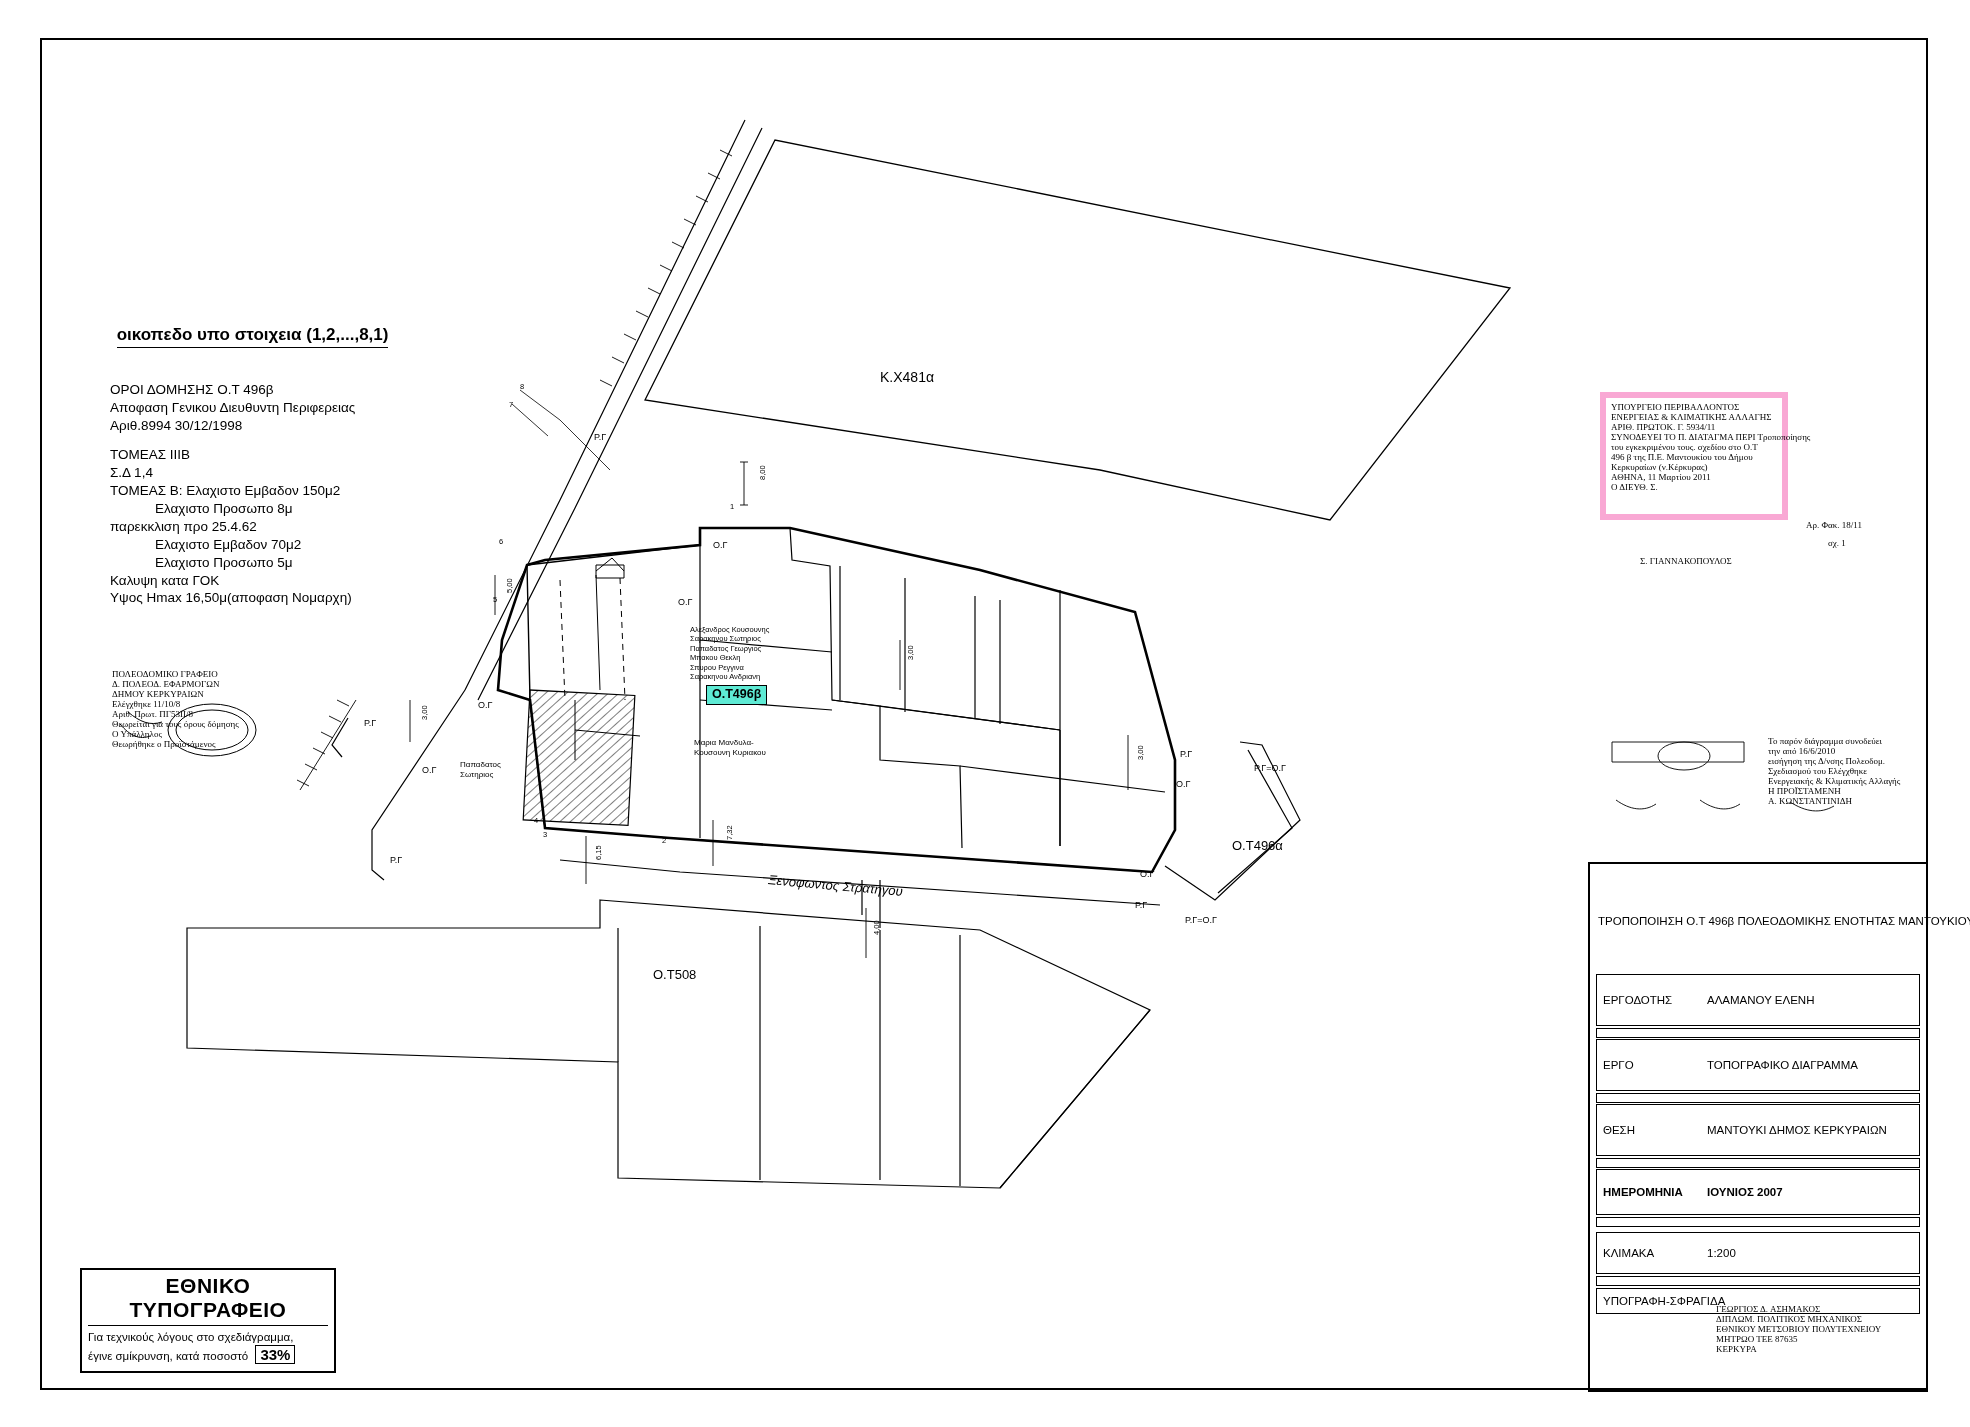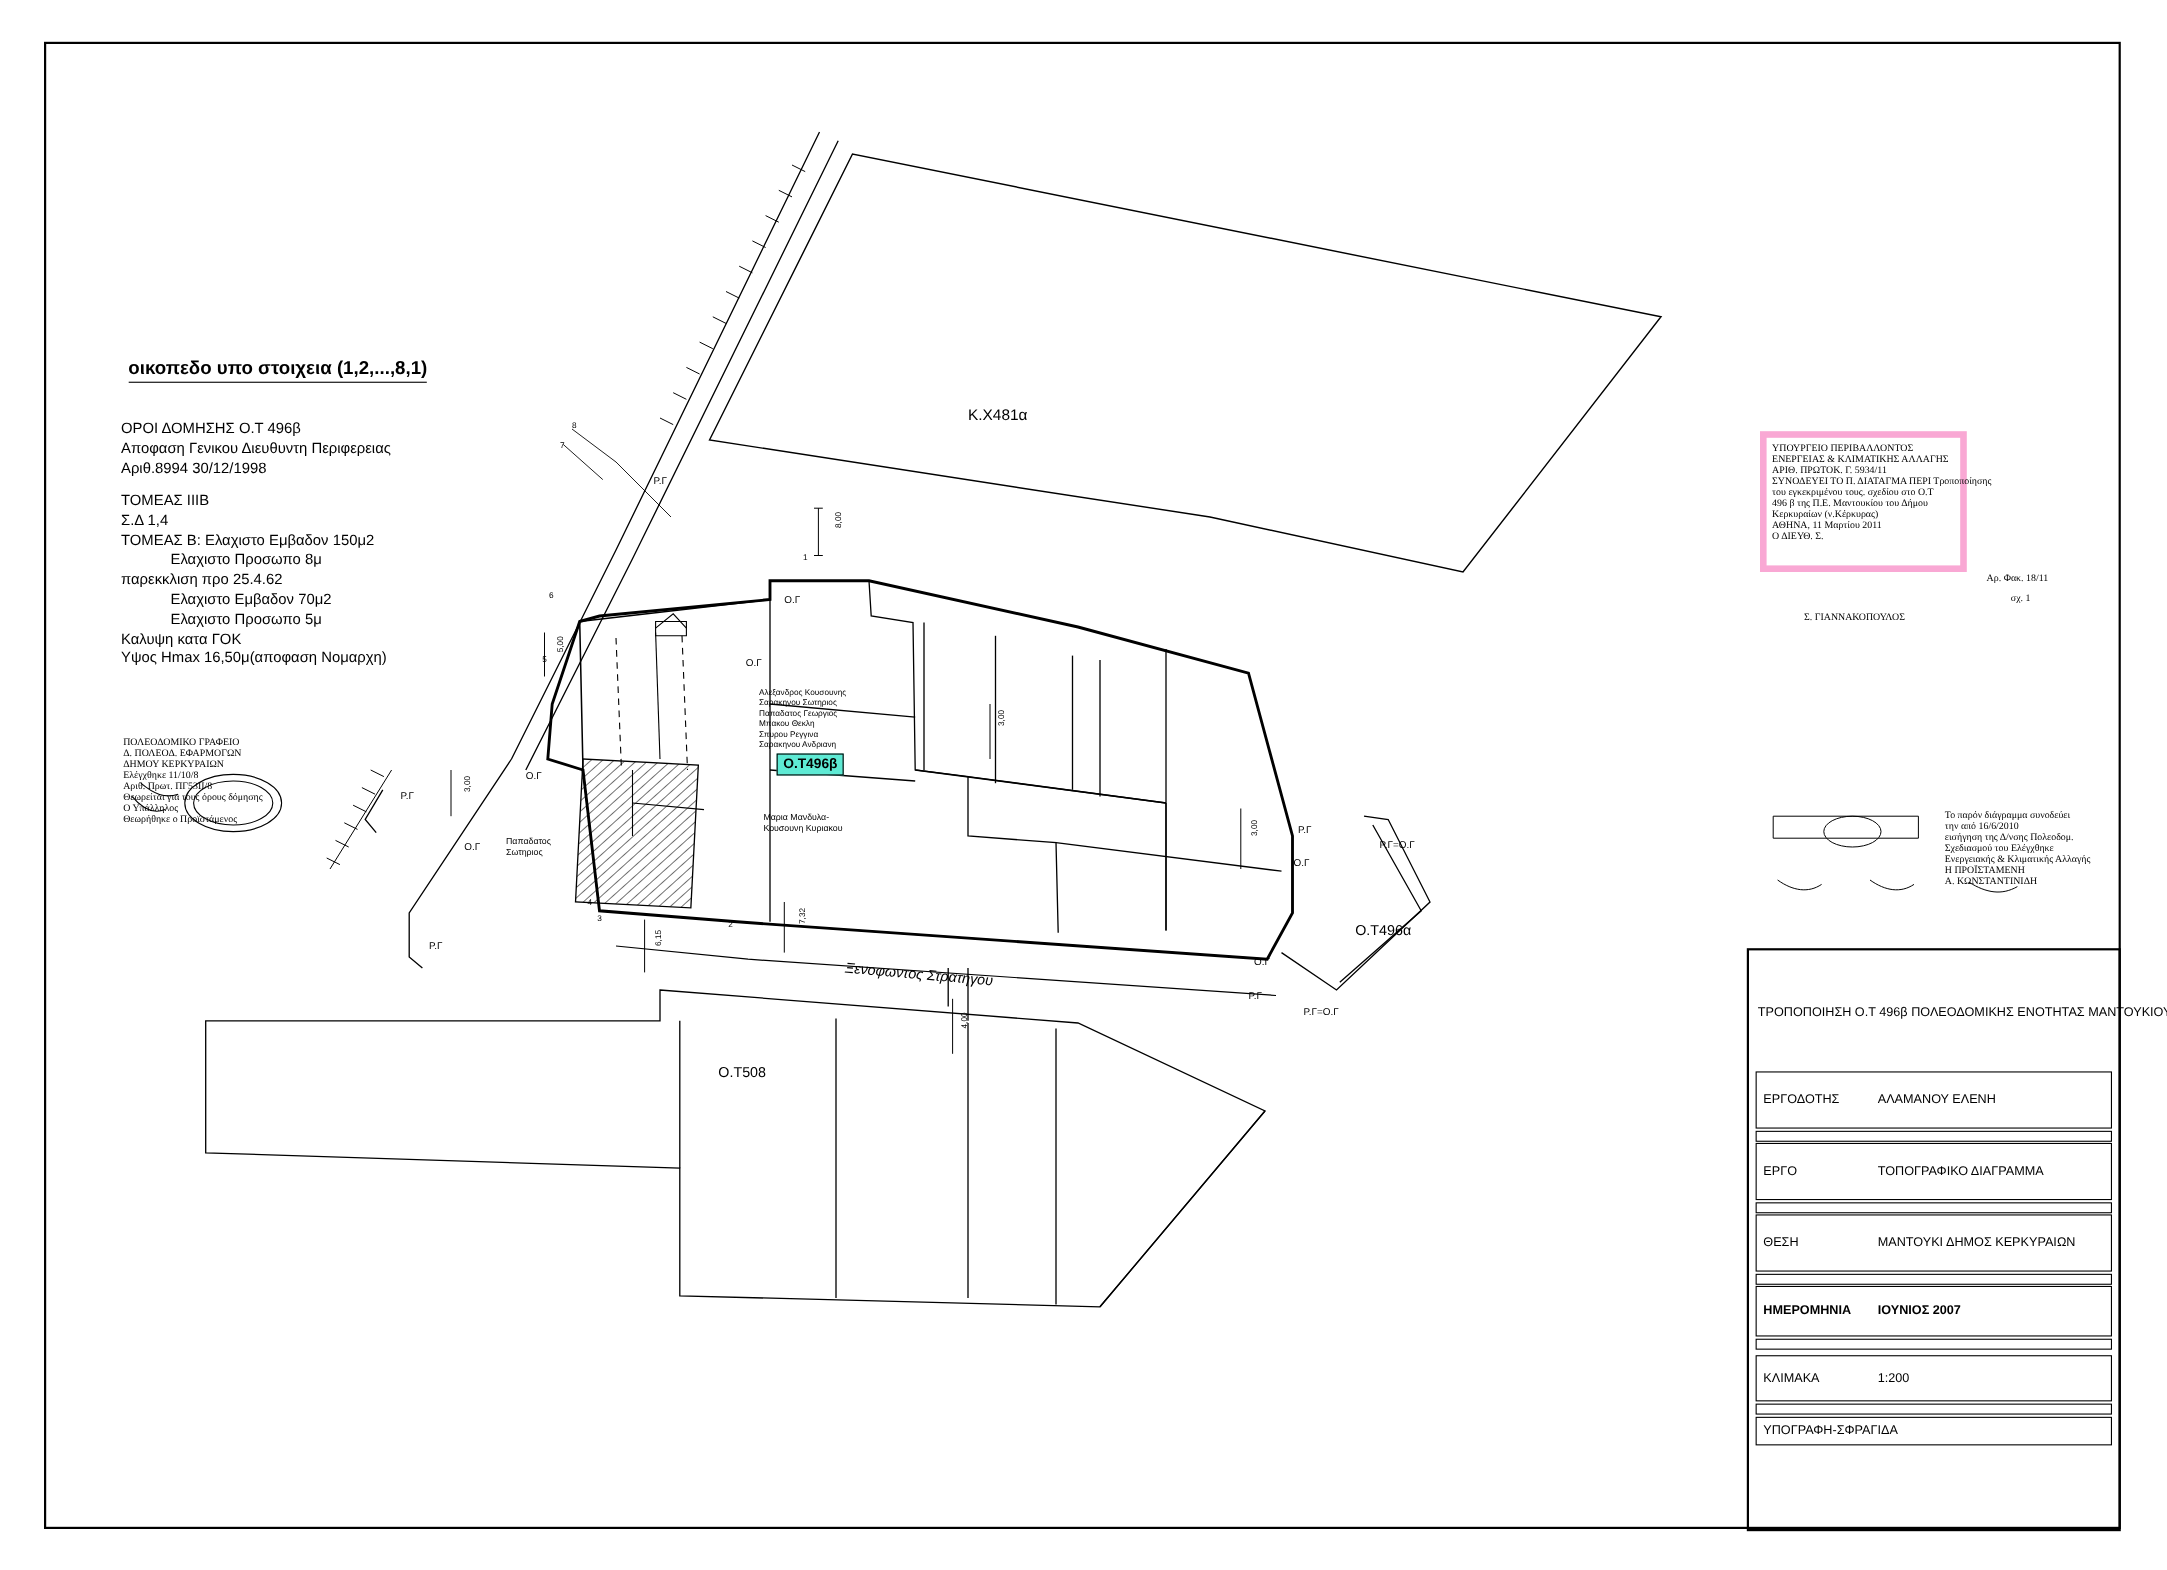--- a/index.html
+++ b/index.html
@@ -141,20 +141,28 @@
         <path d="M495,575 L495,615"></path>
       </g>
     </g>
   </svg>
 
   <div class="txt" id="spec">
     <div class="title">οικοπεδο υπο στοιχεια (1,2,...,8,1)</div>
     <div id="spec-lines"><div class="line">ΟΡΟΙ ΔΟΜΗΣΗΣ Ο.Τ 496β</div><div class="line">Αποφαση Γενικου Διευθυντη Περιφερειας</div><div class="line">Αριθ.8994 30/12/1998</div><div class="gap"></div><div class="line">ΤΟΜΕΑΣ IIIB</div><div class="line">Σ.Δ 1,4</div><div class="line">ΤΟΜΕΑΣ Β: Ελαχιστο Εμβαδον 150μ2</div><div class="line">            Ελαχιστο Προσωπο 8μ</div><div class="line">παρεκκλιση προ 25.4.62</div><div class="line">            Ελαχιστο Εμβαδον 70μ2</div><div class="line">            Ελαχιστο Προσωπο 5μ</div><div class="line">Καλυψη κατα ΓΟΚ</div><div class="line">Υψος Ηmax 16,50μ(αποφαση Νομαρχη)</div></div>
   </div>
 
+  <div id="etb">
+    <div class="hdr">ΕΘΝΙΚΟ ΤΥΠΟΓΡΑΦΕΙΟ</div>
+    <div class="sub">
+      <span>Για τεχνικούς λόγους στο σχεδιάγραμμα,</span><br>
+      <span>έγινε σμίκρυνση, κατά ποσοστό</span>
+      <span class="pct">33%</span>
+    </div>
+  </div>
 
   <div class="stamp" style="left:1600px;top:392px;width:188px;height:128px;">
     <div id="ministry-lines" style="padding:4px 5px;">
         <div class="stampline">ΥΠΟΥΡΓΕΙΟ ΠΕΡΙΒΑΛΛΟΝΤΟΣ</div>
         <div class="stampline">ΕΝΕΡΓΕΙΑΣ  &amp;  ΚΛΙΜΑΤΙΚΗΣ  ΑΛΛΑΓΗΣ</div>
         <div class="stampline">ΑΡΙΘ. ΠΡΩΤΟΚ.  Γ. 5934/11</div>
         <div class="stampline">ΣΥΝΟΔΕΥΕΙ ΤΟ Π. ΔΙΑΤΑΓΜΑ ΠΕΡΙ Τροποποίησης</div>
         <div class="stampline">του εγκεκριμένου τους. σχεδίου στο Ο.Τ</div>
         <div class="stampline">496 β της Π.Ε. Μαντουκίου του Δήμου</div>
         <div class="stampline">Κερκυραίων (ν.Κέρκυρας)</div>
@@ -234,20 +242,29 @@
         <div class="row" style="top: 368px; height: 42px;">
           <span class="lbl">ΚΛΙΜΑΚΑ</span>
           <span class="val">1:200</span>
         </div>
         <div class="thinrow" style="top: 412px;"></div>
         <div class="row" style="top: 424px; height: 26px;">
           <span class="lbl">ΥΠΟΓΡΑΦΗ-ΣΦΡΑΓΙΔΑ</span>
           <span class="val"></span>
         </div>
       </div>
+    <div class="stamp" style="left:126px;top:440px;width:190px;height:70px;border:none;">
+      <div id="eng-lines">
+          <div class="stampline">ΓΕΩΡΓΙΟΣ Δ. ΑΣΗΜΑΚΟΣ</div>
+          <div class="stampline">ΔΙΠΛΩΜ. ΠΟΛΙΤΙΚΟΣ ΜΗΧΑΝΙΚΟΣ</div>
+          <div class="stampline">ΕΘΝΙΚΟΥ ΜΕΤΣΟΒΙΟΥ ΠΟΛΥΤΕΧΝΕΙΟΥ</div>
+          <div class="stampline">ΜΗΤΡΩΟ ΤΕΕ 87635</div>
+          <div class="stampline">ΚΕΡΚΥΡΑ</div>
+        </div>
+    </div>
   </div>
 
   <div id="map-labels">
       <div class="txt" style="left: 880px; top: 369px; font-size: 14px;">Κ.Χ481α</div>
       <div class="txt" style="left: 1232px; top: 838px; font-size: 13px;">Ο.Τ496α</div>
       <div class="txt" style="left: 653px; top: 967px; font-size: 13px;">Ο.Τ508</div>
       <div class="txt" style="left: 768px; top: 878px; font-size: 13px; transform: rotate(5deg); font-style: italic;">Ξενοφωντος Στρατηγου</div>
       <div class="txt" style="left: 460px; top: 760px; font-size: 8px;">Παπαδατος
 Σωτηριος</div>
       <div class="txt" style="left: 694px; top: 738px; font-size: 8px;">Μαρια Μανδυλα-

